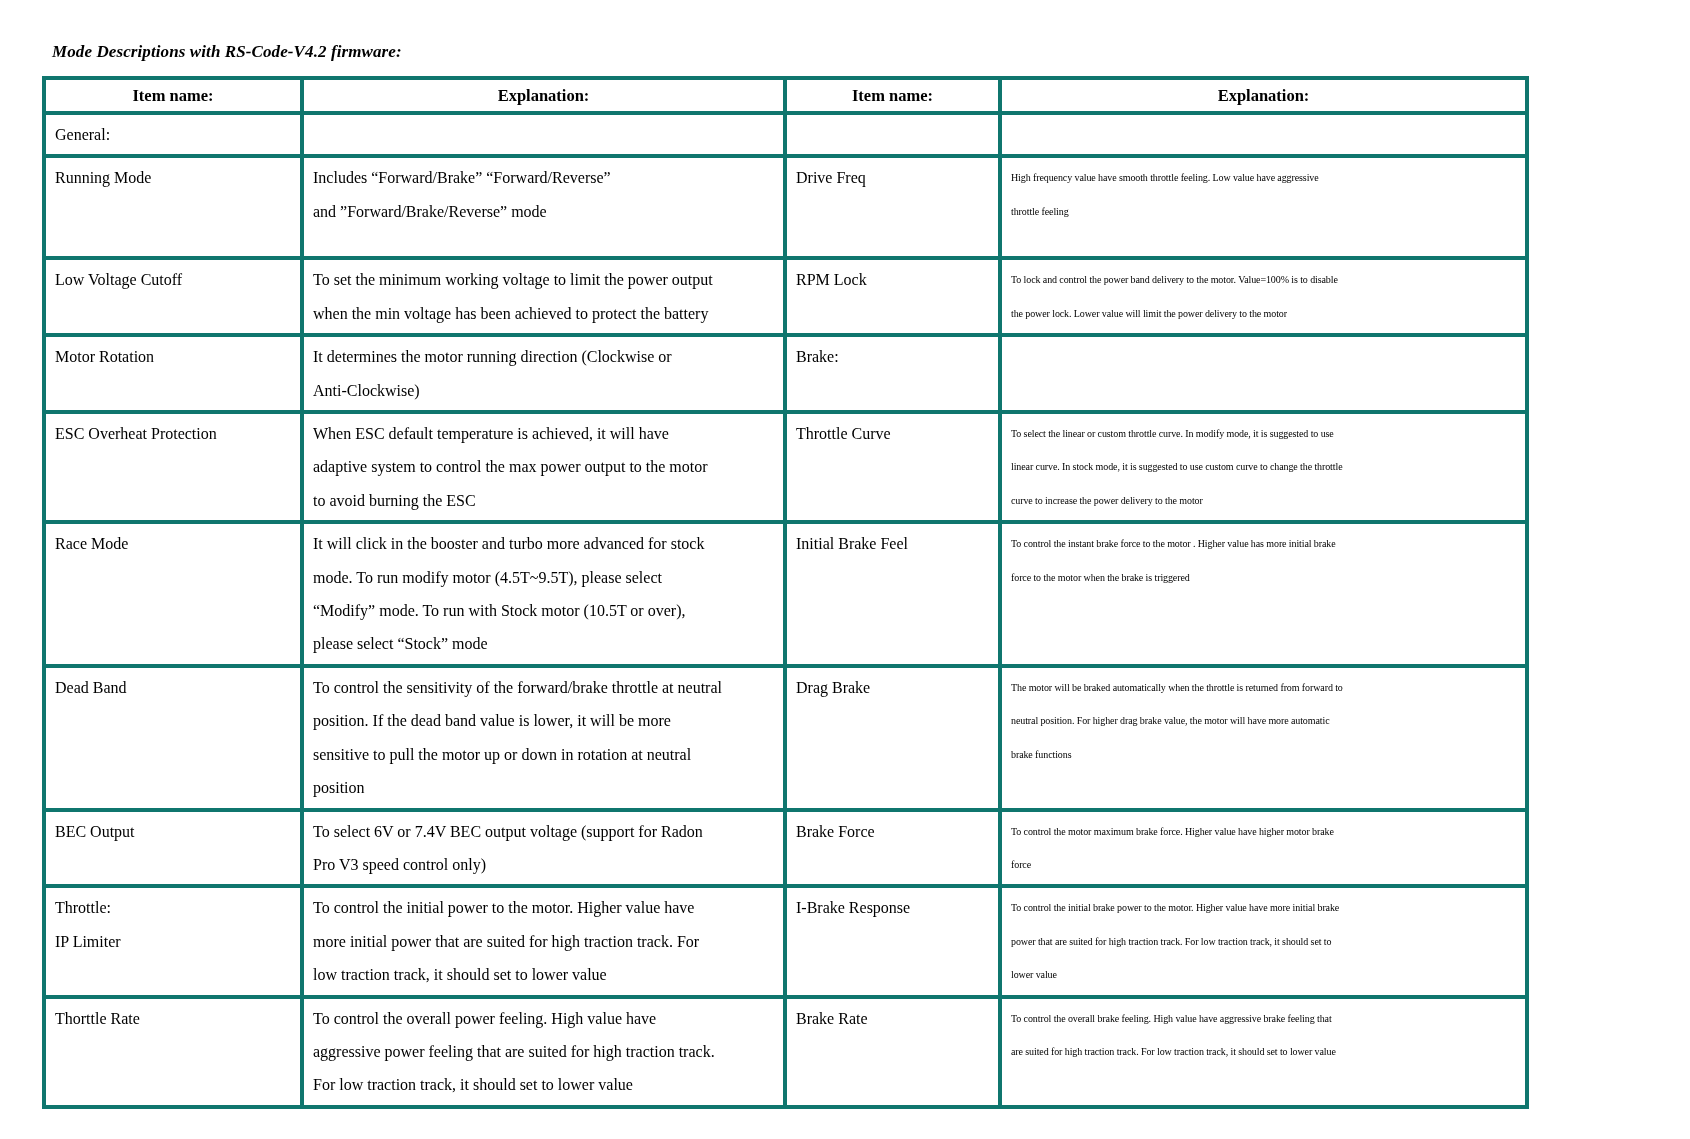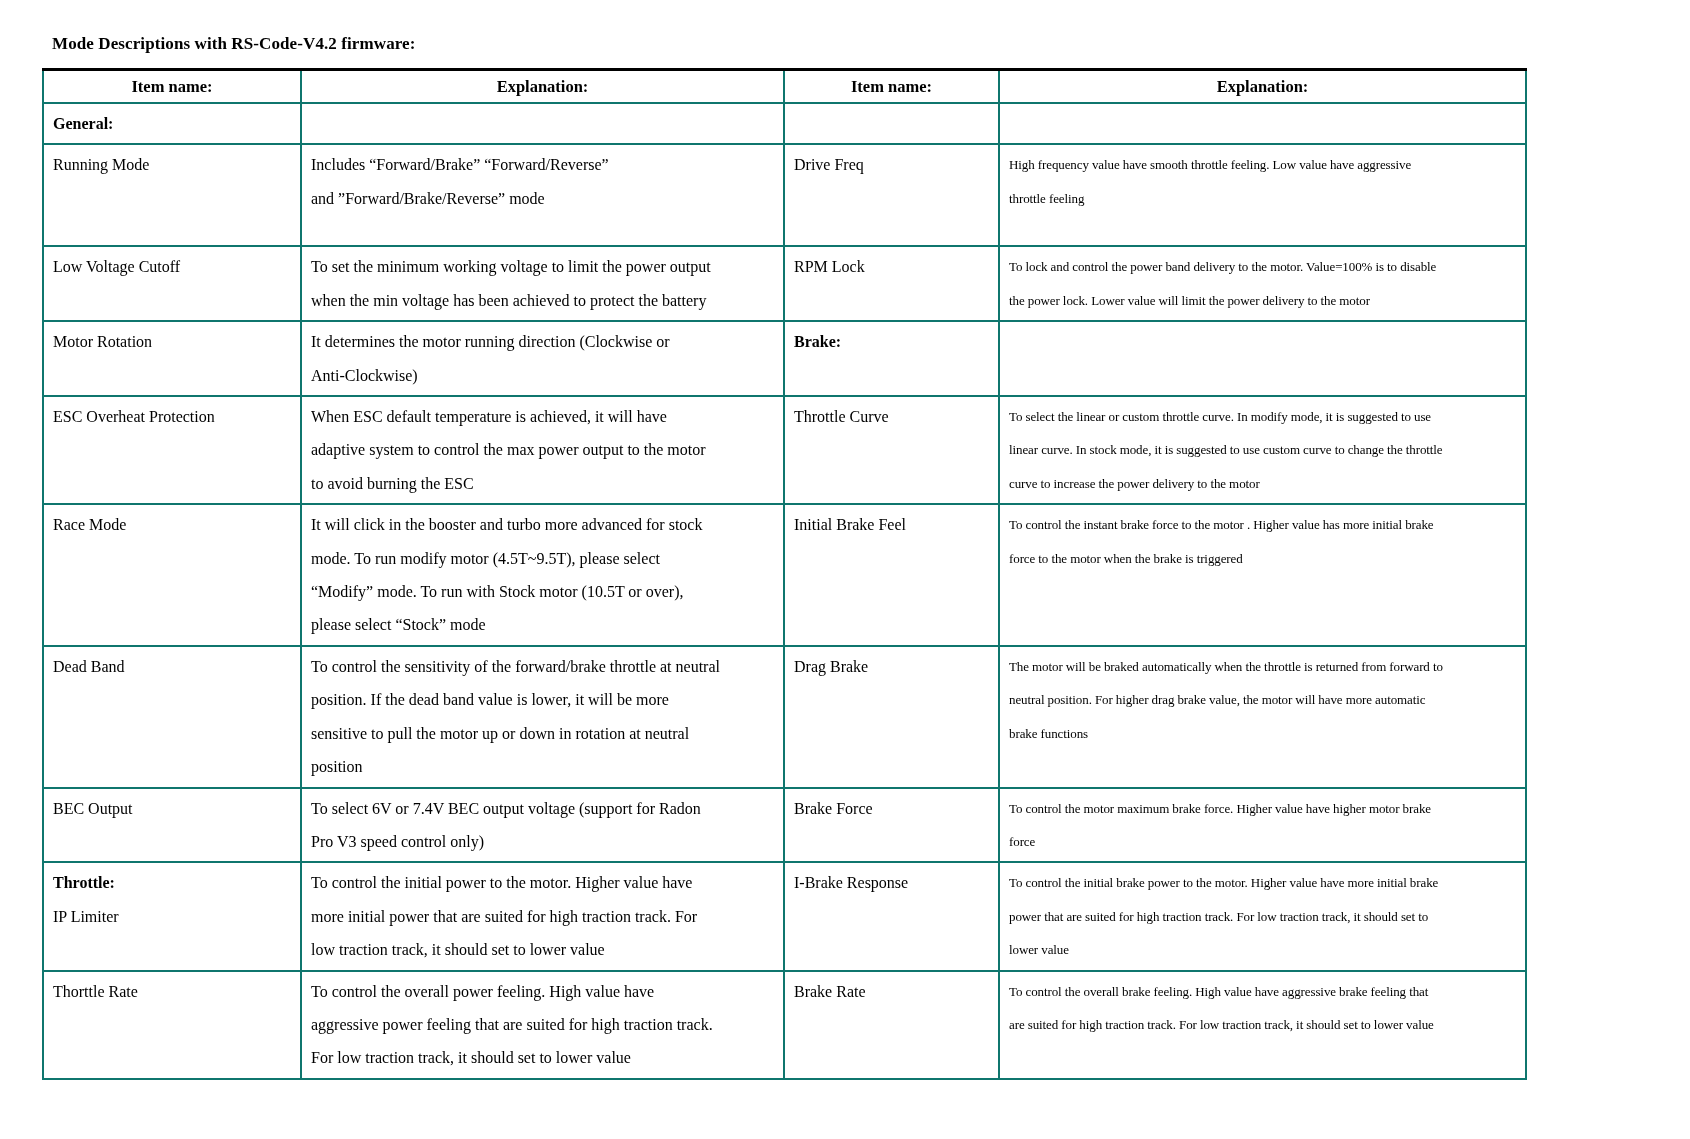--- a/index.html
+++ b/index.html
@@ -6,53 +6,54 @@
   body{
     width:1690px;height:1139px;
     font-family:"Liberation Serif", serif;
     color:#000;
     overflow:hidden;
   }
   .doc{padding:34px 0 0 42px;}
   .title{
     font-size:17px;
     font-weight:bold;
-    margin:0 0 14px 10px;
+    margin:8px 0 14px 10px;
     letter-spacing:0.1px;
+    font-style:italic;
   }
   table.modes{
     border-collapse:collapse;
     table-layout:fixed;
     width:1483px;
     border:2px solid #000;
     border-top:3px solid #000;
   }
-  th,td{border:2px solid #0f766e;}
+  th,td{border:4px solid #0f766e;}
   th{
     height:31px;
     font-size:16.5px;
     font-weight:bold;
     text-align:center;
     padding:0;
   }
   td{
     vertical-align:top;
     padding:3px 9px;
     overflow:hidden;
   }
   .line{
     line-height:33.4px;
     white-space:nowrap;
     font-size:16px;
   }
   td.c3 .line{
-    font-size:13px;
+    font-size:10px;
     letter-spacing:-0.1px;
   }
-  .b{font-weight:bold;}
+  .b{font-weight:normal;}
 </style>
 </head>
 <body>
 
 <div class="doc">
   <div class="title">Mode Descriptions with RS-Code-V4.2 firmware:</div>
 
   <table class="modes">
     <colgroup>
       <col style="width:258px">

